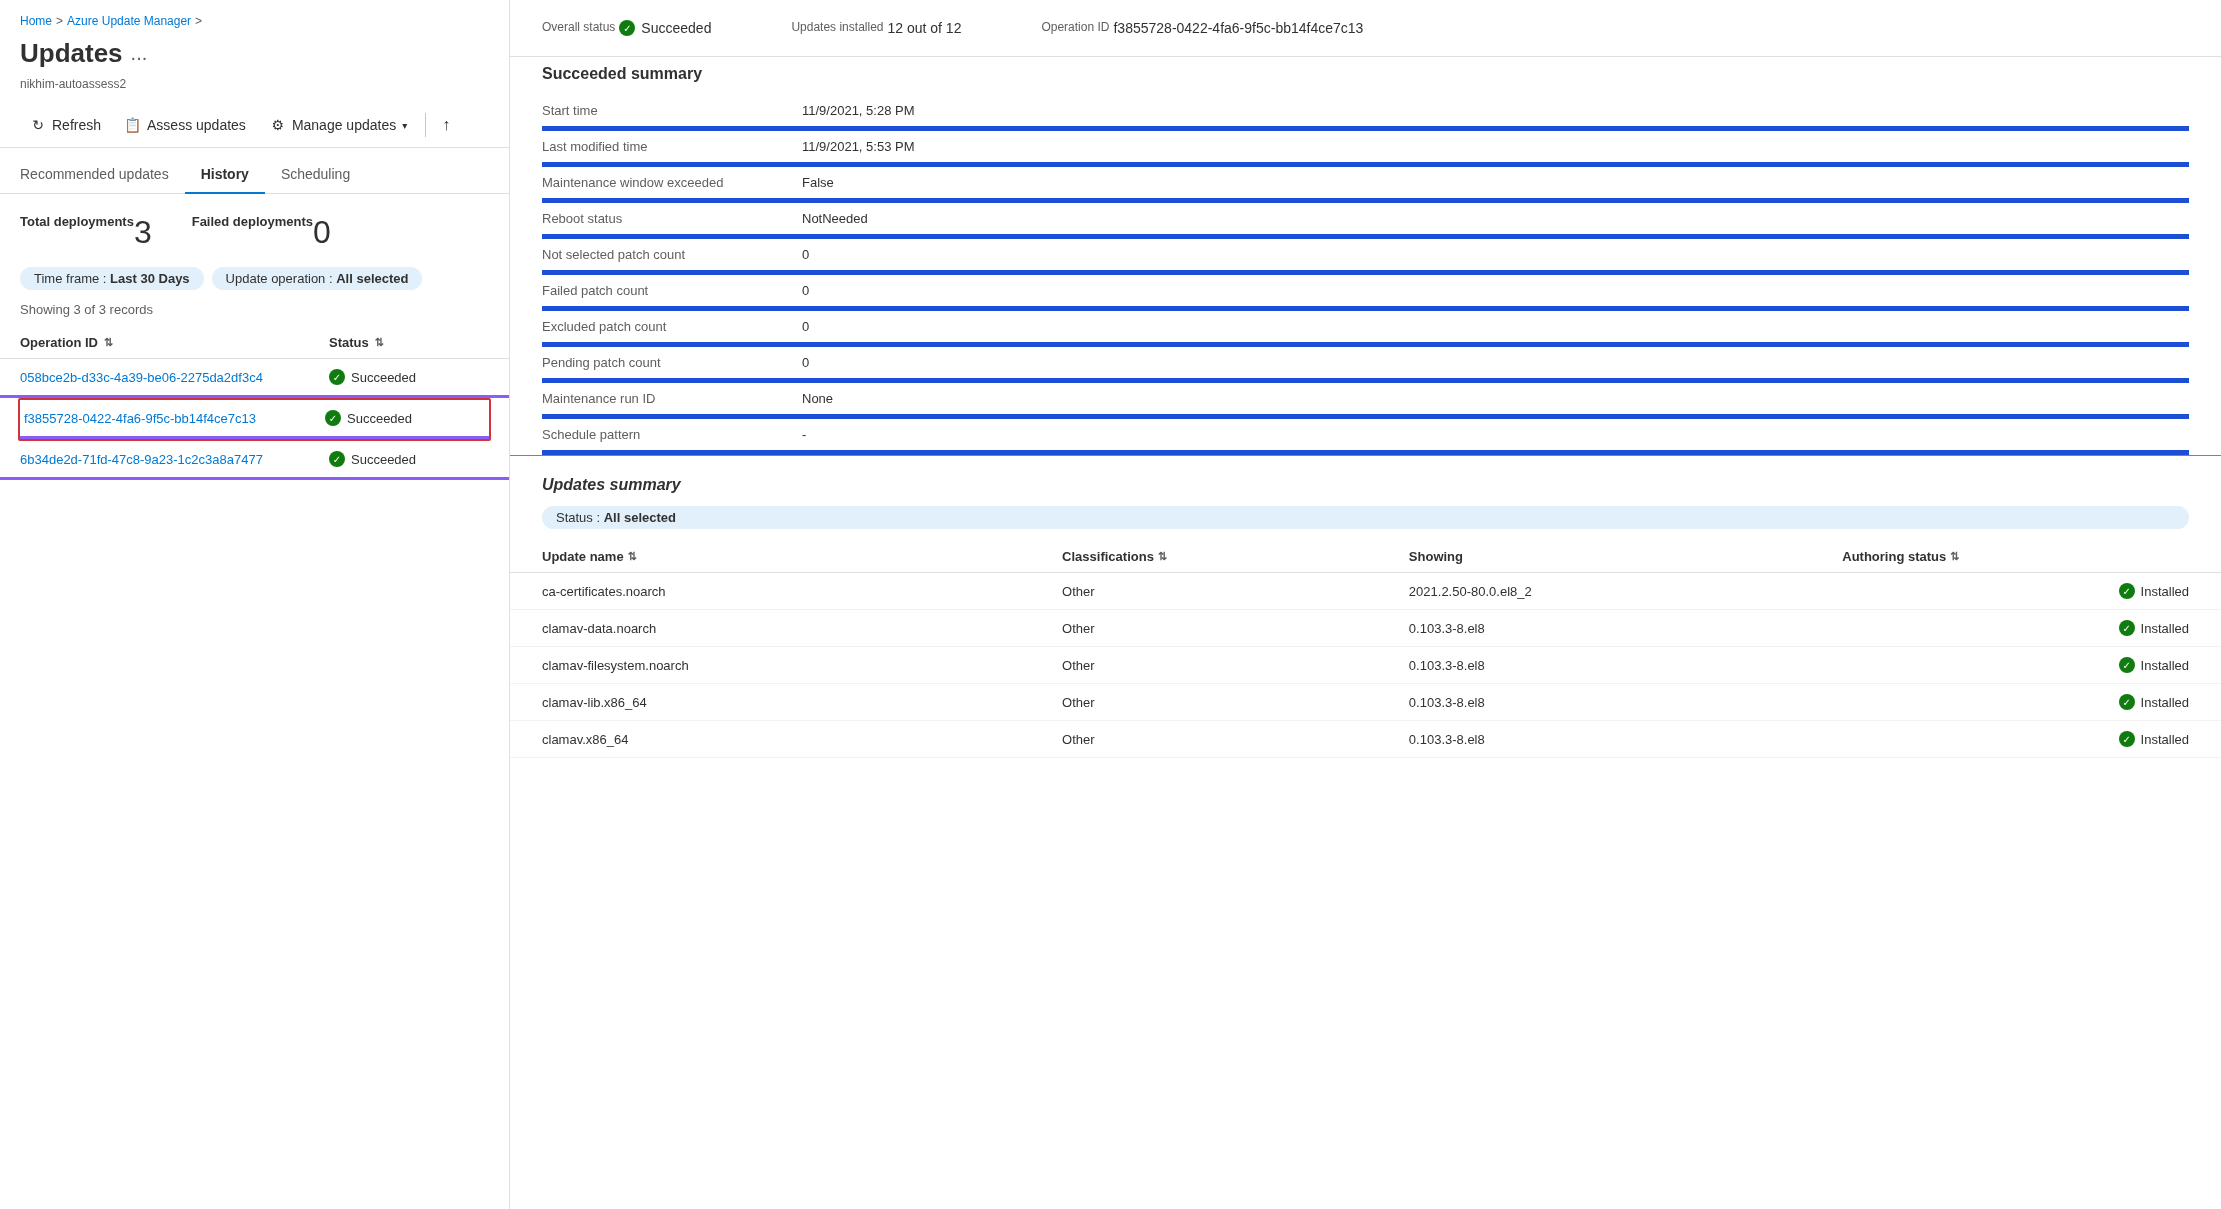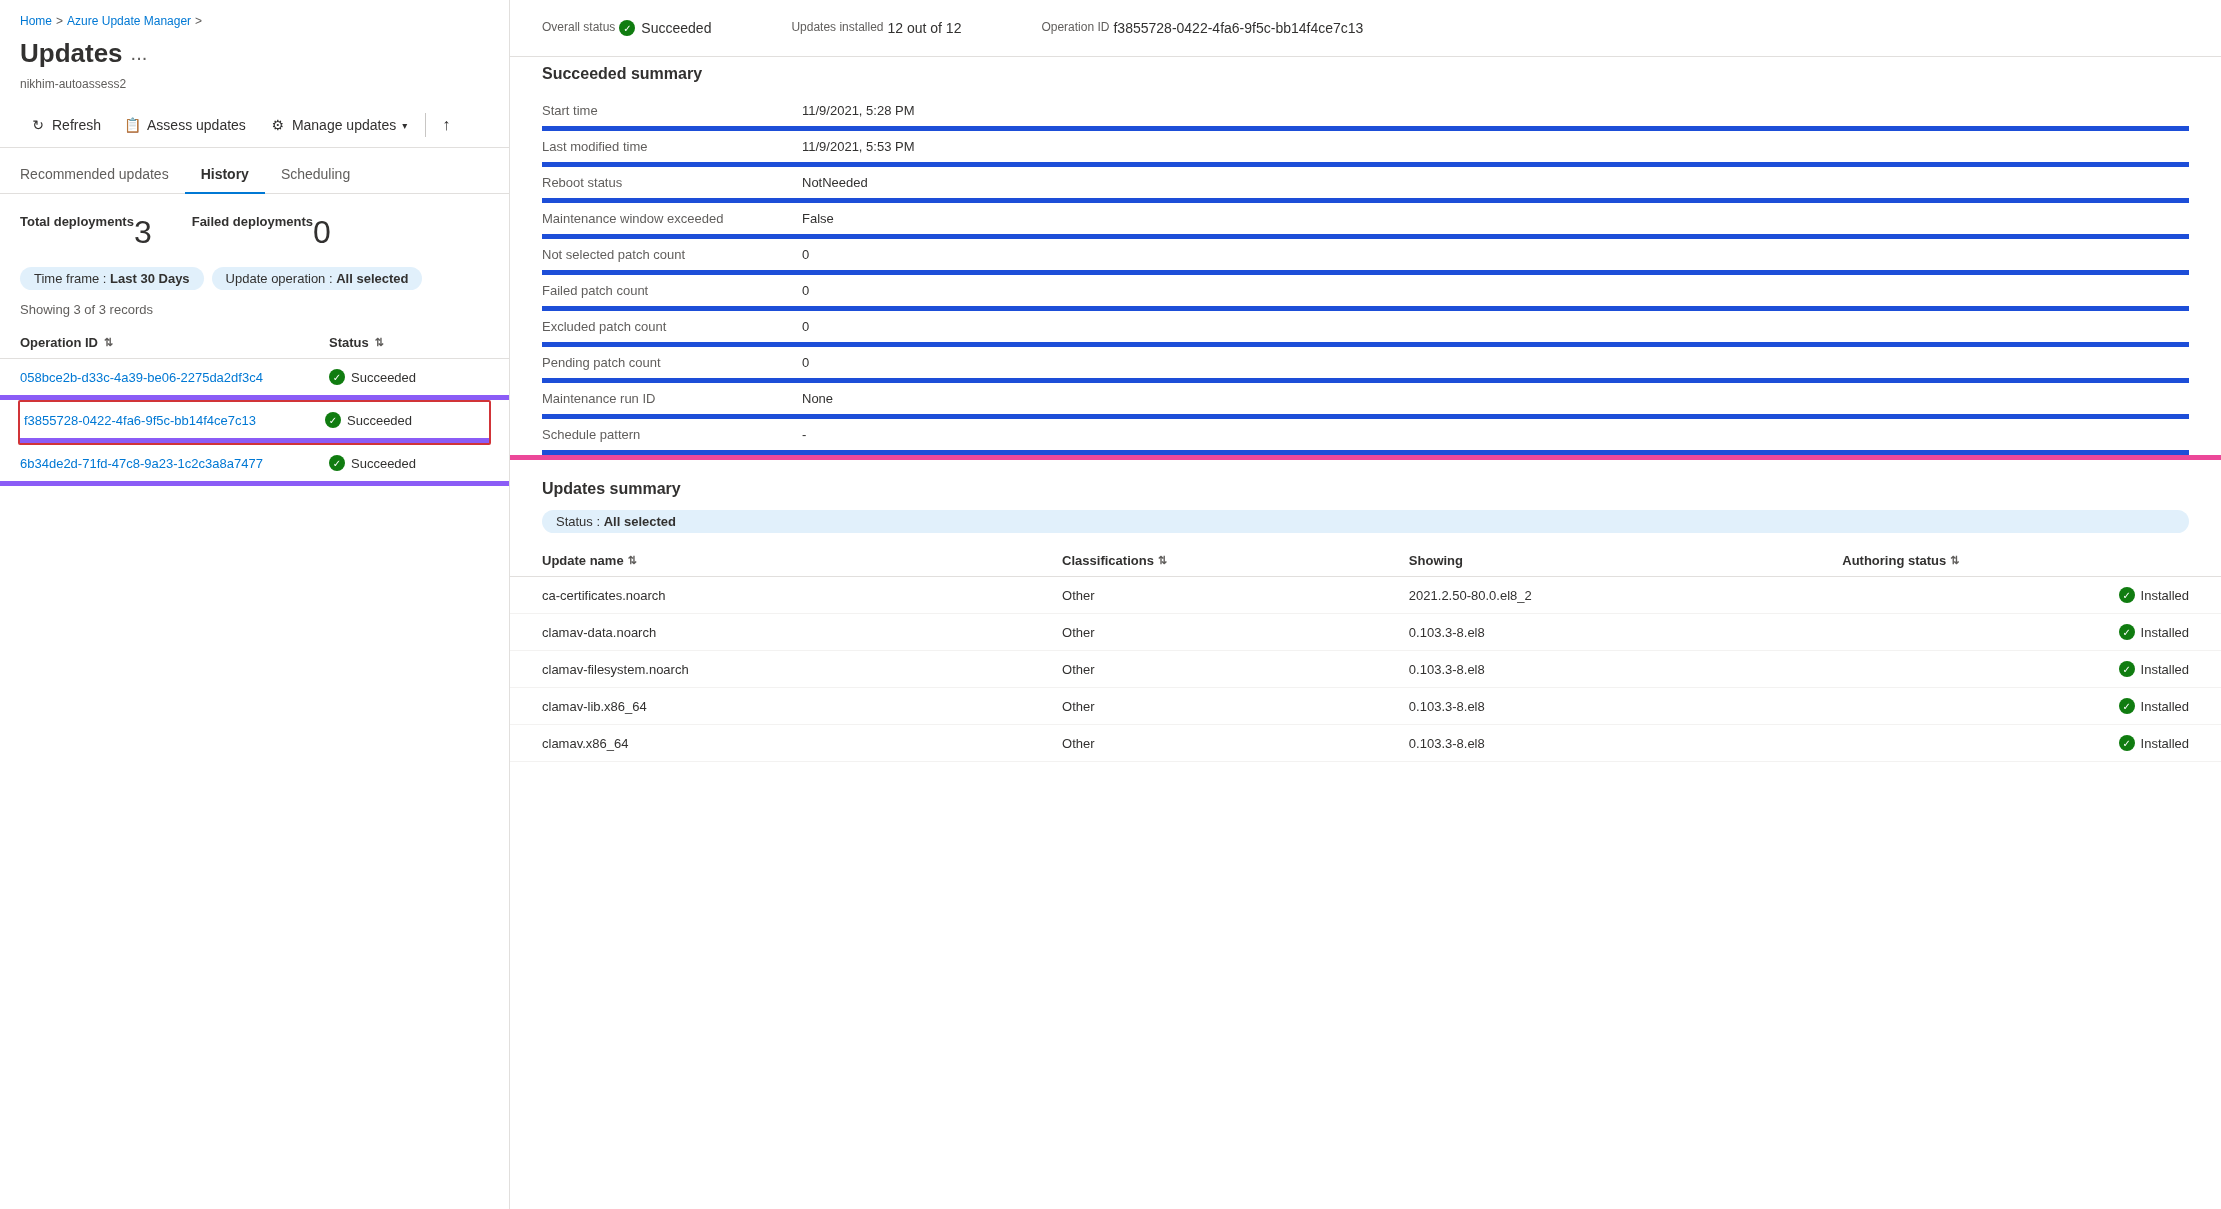--- a/index.html
+++ b/index.html
@@ -140,21 +140,21 @@
       font-size: 13px;
       font-weight: 600;
       color: #323130;
     }
     .col-operation { flex: 1; display: flex; align-items: center; gap: 6px; }
     .col-status { width: 160px; display: flex; align-items: center; gap: 6px; }
     .sort-icon { color: #605e5c; font-size: 11px; }
     .table-row {
       display: flex;
       padding: 10px 20px;
-      border-bottom: 5px solid #8b5cf6;
+      border-bottom: 3px solid #8b5cf6;
       align-items: flex-end;
       cursor: pointer;
     }
     .row-operation-id { flex: 1; color: #0078d4; font-size: 13px; text-decoration: none; }
     .row-status { width: 160px; display: flex; align-items: center; gap: 6px; font-size: 13px; }
     .status-icon-green {
       width: 16px; height: 16px;
       background: #107c10;
       border-radius: 50%;
       display: inline-flex;
@@ -218,21 +218,22 @@
       font-size: 13px;
       align-items: center;
     }
     .summary-key { width: 260px; color: #605e5c; }
     .summary-val { color: #323130; }
     .updates-summary-header {
       font-size: 16px;
       font-weight: 600;
       color: #323130;
       padding: 20px 32px 12px;
-      border-top: 5px solid #ec4899;
+      border-top: 1px solid #ec4899;
+      font-style: italic;
     }
     .status-filter-chip {
       background: #e1f0fb;
       border-radius: 20px;
       padding: 4px 14px;
       font-size: 13px;
       color: #323130;
       display: inline-flex;
       align-items: center;
       margin: 0 32px 12px;
@@ -395,26 +396,26 @@
   <div class="summary-table">
     <div class="summary-row">
       <span class="summary-key">Start time</span>
       <span class="summary-val">11/9/2021, 5:28 PM</span>
     </div>
     <div class="summary-row">
       <span class="summary-key">Last modified time</span>
       <span class="summary-val">11/9/2021, 5:53 PM</span>
     </div>
     <div class="summary-row">
+      <span class="summary-key">Maintenance window exceeded</span>
+      <span class="summary-val">False</span>
+    </div>
+    <div class="summary-row">
       <span class="summary-key">Reboot status</span>
       <span class="summary-val">NotNeeded</span>
-    </div>
-    <div class="summary-row">
-      <span class="summary-key">Maintenance window exceeded</span>
-      <span class="summary-val">False</span>
     </div>
     <div class="summary-row">
       <span class="summary-key">Not selected patch count</span>
       <span class="summary-val">0</span>
     </div>
     <div class="summary-row">
       <span class="summary-key">Failed patch count</span>
       <span class="summary-val">0</span>
     </div>
     <div class="summary-row">

